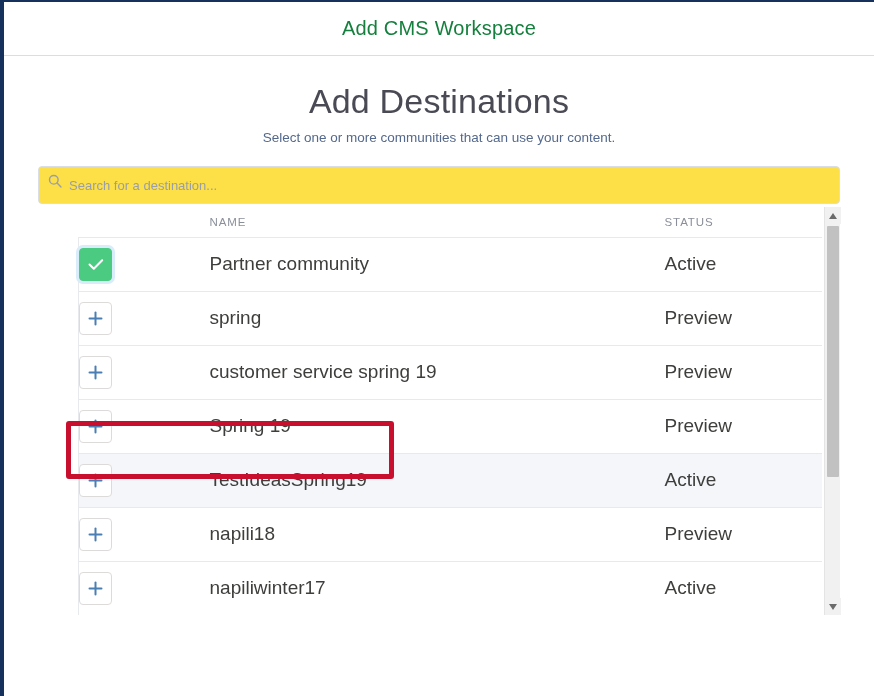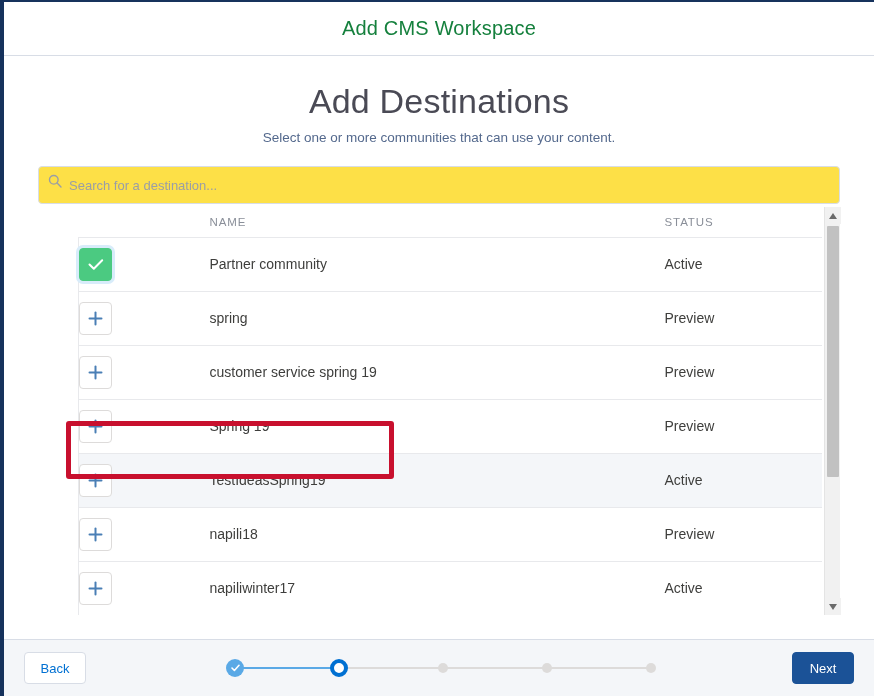--- a/index.html
+++ b/index.html
@@ -126,21 +126,21 @@
   th.col-name,  td.col-name  { width: 455px; }
   th.col-status,td.col-status{ width: 198px; }
 
   table.dest-table tbody tr {
     height: 54px;
     border-bottom: 1px solid #e8e9ec;
     background: #ffffff;
   }
   table.dest-table tbody tr.row-hover { background: #f4f6f9; }
   table.dest-table tbody td {
-    font-size: 14px;
+    font-size: 19px;
     color: #3e3e3c;
     padding: 0;
     vertical-align: middle;
     border-bottom: 1px solid #e8e9ec;
   }
   td.col-check { padding-left: 10px; border-left: 1px solid #e8e9ec; }
   td.col-name  { color: #3e3e3c; }
   td.col-status{ color: #3e3e3c; }
 
   
@@ -423,33 +423,14 @@
               <polygon points="0,0 8,0 4,6" fill="#6b6b6b"></polygon>
             </svg>
         </div>
       </div>
 
       <div id="annotation-box"></div>
 
     </div>
   </div>
 
-  <div id="modal-footer">
-    <button id="back-button">Back</button>
-
-    <div id="progress-indicator">
-      <div id="progress-track"></div>
-      <div id="progress-fill" style="width: 104px;"></div>
-    <div class="step step-done" style="left: 0px;">
-          <svg width="9" height="8" viewBox="0 0 9 8">
-            <polyline points="1,4 3.4,6.5 8,1.3" fill="none" stroke="#ffffff" stroke-width="1.6" stroke-linecap="round" stroke-linejoin="round"></polyline>
-          </svg>
-        </div>
-        <div class="step step-active" style="left: 104px;"></div>
-        <div class="step step-todo" style="left: 212px;"></div>
-        <div class="step step-todo" style="left: 316px;"></div>
-        <div class="step step-todo" style="left: 420px;"></div>
-      </div>
-
-    <button id="next-button">Next</button>
-  </div>
 
 </div>
 
 </body></html>

